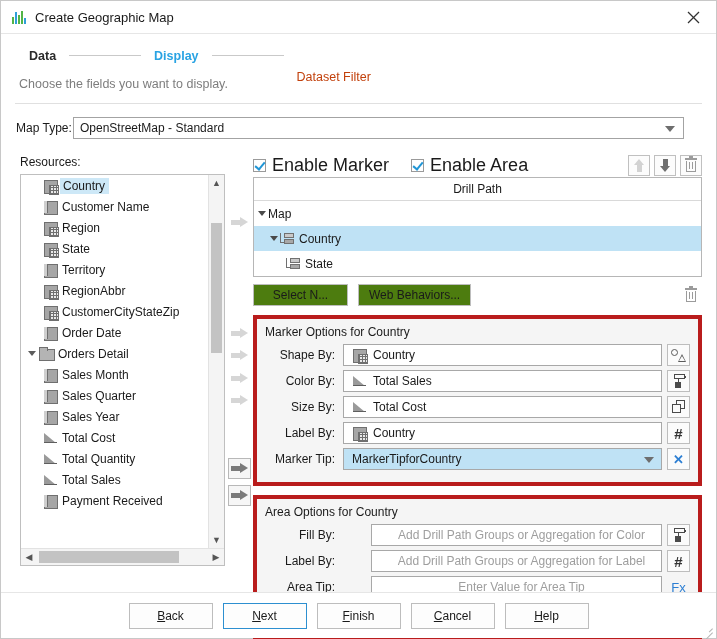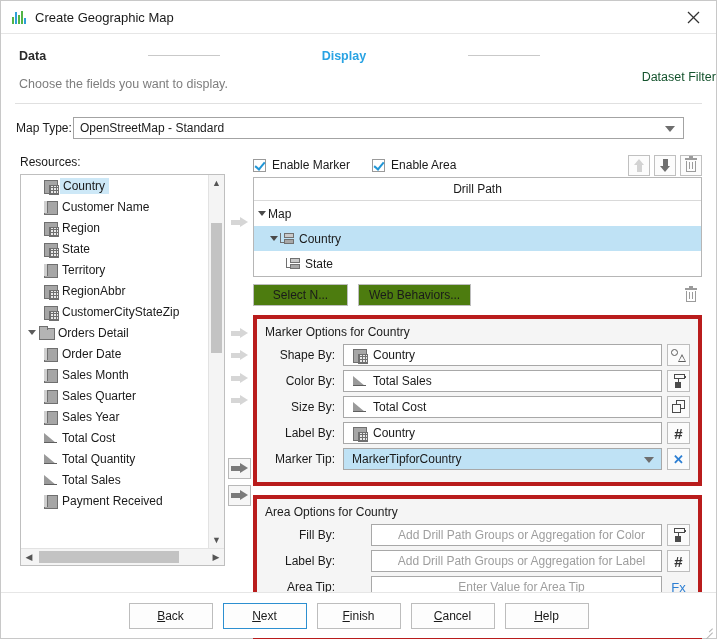--- a/index.html
+++ b/index.html
@@ -41,28 +41,27 @@
     width: 45px; height: 33px;
     display: flex; align-items: center; justify-content: center;
     color: #333; font-size: 16px; line-height: 1;
     cursor: pointer;
   }
   .close-btn svg { display:block; }
 
   
   .steps {
     display: flex; align-items: center;
-    padding: 11px 0 0 18px;
+    padding: 11px 0 0 28px;
     height: 32px;
-    justify-content: space-between;
   }
   .step { font-size: 12.5px; }
   .step.active { color: #29a3e3; font-weight: bold; }
   .step.done { color: #2b2b2b; font-weight: bold; }
-  .step.todo { color: #14532d; margin-top: 42px; }
+  .step.todo { color: #c2410c; margin-top: 42px; }
   .step-line { width: 72px; height: 1px; background: #c9c9c9; margin: 0 13px; }
 
   .subtitle {
     padding: 11px 0 0 18px;
     font-size: 12.5px;
     color: #7d7d7d;
   }
   .hr-sep {
     margin: 12px 14px 0 14px;
     height: 1px; background: #e0e0e0;
@@ -252,21 +251,21 @@
     position: relative; margin-right: 6px;
     cursor: default;
   }
   .chk.checked::after {
     content: "";
     position: absolute; left: 3px; top: 0px;
     width: 4px; height: 8px;
     border: solid #2196d6; border-width: 0 2px 2px 0;
     transform: rotate(40deg);
   }
-  .chk-label { font-size: 12px; margin-right: 22px; }
+  .chk-label { font-size: 18px; margin-right: 22px; }
 
   .toolbar-right { margin-left: auto; display: flex; gap: 4px; }
   .tb-btn {
     width: 22px; height: 21px;
     display: flex; align-items: center; justify-content: center;
     cursor: default;
   }
   .tb-btn.boxed { border: 1px solid #c0c0c0; background: #fcfcfc; }
   .upar, .dnar { position: relative; width: 11px; height: 13px; }
   .upar .h {
@@ -500,30 +499,30 @@
             <span class="lbl">Territory</span>
           </div>
           <div class="tree-item indent-2">
             <span class="fi fi-geo"></span>
             <span class="lbl">RegionAbbr</span>
           </div>
           <div class="tree-item indent-2">
             <span class="fi fi-geo"></span>
             <span class="lbl">CustomerCityStateZip</span>
           </div>
+          <div class="tree-item indent-2">
+            <span class="fi fi-plain"></span>
+            <span class="lbl">Order Date</span>
+          </div>
           <div class="tree-item indent-1">
             <span class="tw">
                 <span class="caret"></span>
               </span>
             <span class="fi fi-folder"></span>
             <span class="lbl">Orders Detail</span>
-          </div>
-          <div class="tree-item indent-2">
-            <span class="fi fi-plain"></span>
-            <span class="lbl">Order Date</span>
           </div>
           <div class="tree-item indent-2">
             <span class="fi fi-plain"></span>
             <span class="lbl">Sales Month</span>
           </div>
           <div class="tree-item indent-2">
             <span class="fi fi-plain"></span>
             <span class="lbl">Sales Quarter</span>
           </div>
           <div class="tree-item indent-2">

